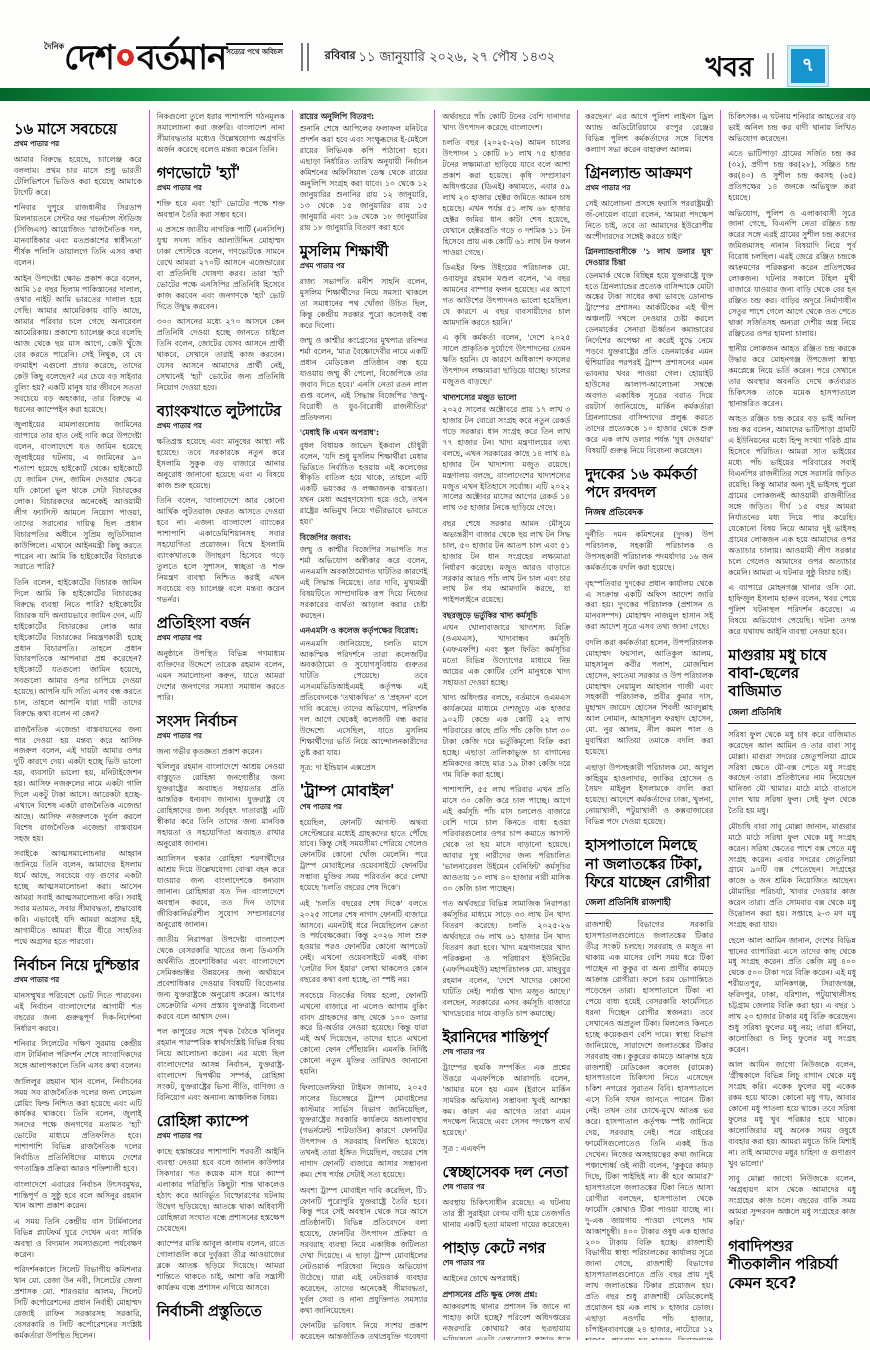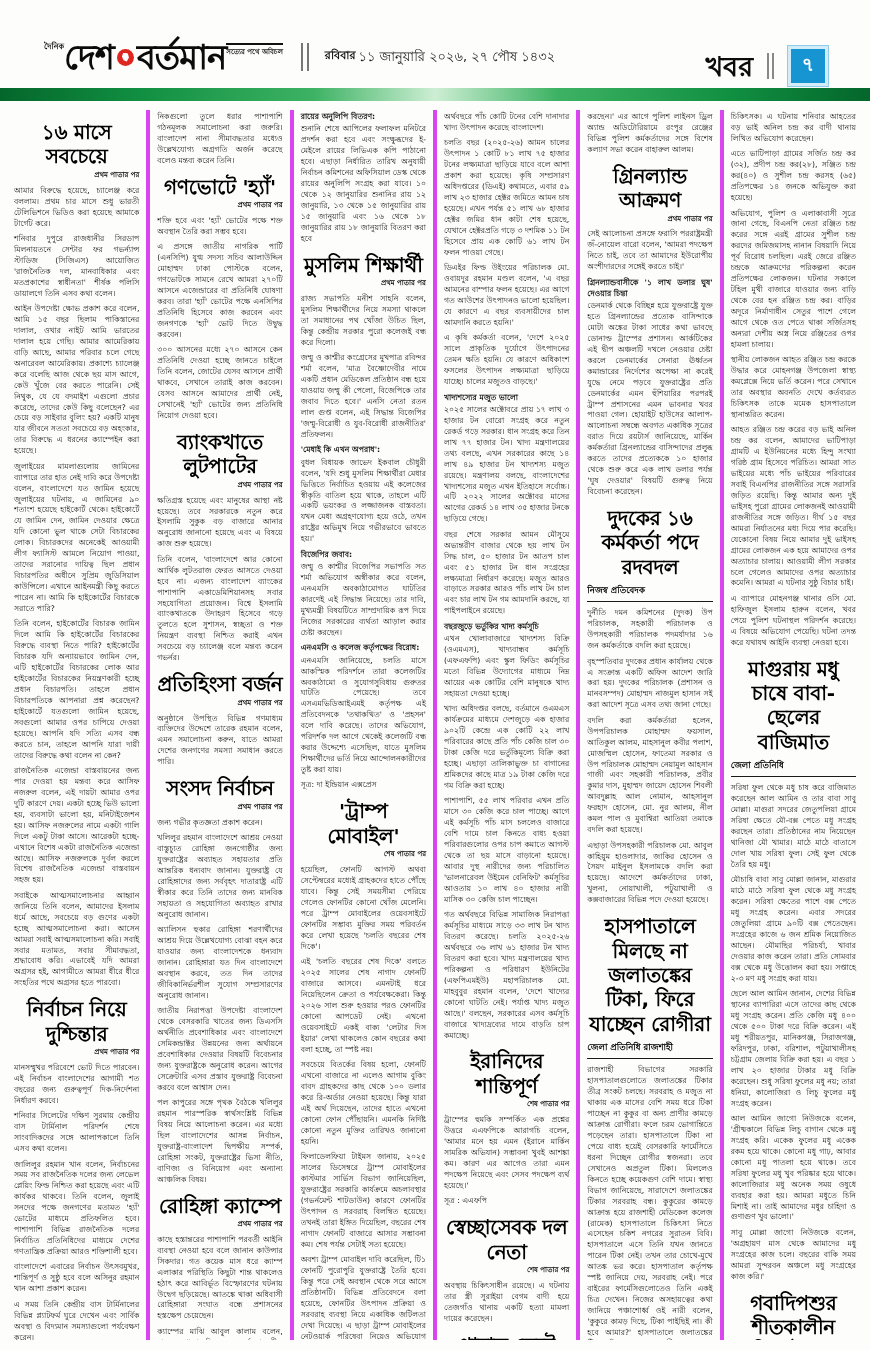--- a/index.html
+++ b/index.html
@@ -19,26 +19,26 @@
   .dateblock .dt{font-size:13px;color:#222}
   .section-wrap{position:absolute;top:46px;right:42px;display:flex;align-items:center;gap:14px}
   .section-label{font-size:27px;font-weight:800;color:#0b0b0b;line-height:1}
   .dbar2{width:7px;height:26px;border-left:2px solid #888;border-right:2px solid #888}
   .pagebox{width:40px;height:40px;background:#1794d2;border:3px solid #d2ecf8;outline:1px solid #90cbe9;color:#fff;font-size:19px;font-weight:700;display:flex;align-items:center;justify-content:center}
   
   .greenbar{position:absolute;top:88px;left:0;width:870px;height:13px;
     background:linear-gradient(90deg,#04662b 0%,#118f41 16%,#3db264 36%,#cdeed3 50%,#3db264 64%,#118f41 84%,#04662b 100%)}
   
   .columns{position:absolute;top:110px;left:13px;right:13px;height:1230px;display:flex;overflow:hidden}
-  .col{flex:1 1 0;min-width:0;padding:2px 7px 0;border-right:4px solid #d946ef;overflow:hidden;
+  .col{flex:1 1 0;min-width:0;padding:2px 7px 0;border-right:1px solid #d946ef;overflow:hidden;
        font-size:7.7px;line-height:1.42;text-align:justify;color:#141414}
   .col:first-child{padding-left:1px}
   .col:last-child{border-right:none;padding-right:1px}
-  .blk-h{font-size:20px;line-height:1.22;font-weight:800;text-align:center;margin:8px 0 2px;color:#000;letter-spacing:-.3px}
-  .blk-c{font-size:7px;font-weight:700;text-align:right;margin:0 0 5px;color:#111}
+  .blk-h{font-size:15px;line-height:1.22;font-weight:800;text-align:left;margin:8px 0 2px;color:#000;letter-spacing:-.3px}
+  .blk-c{font-size:7px;font-weight:700;text-align:left;margin:0 0 5px;color:#111}
   .blk-b{font-size:8.6px;font-weight:700;text-align:left;border-bottom:1.5px solid #1a1a1a;padding:2px 0 5px;margin:3px 0 6px;color:#000}
   .blk-p{margin:0 0 4.5px}
   .blk-s{font-weight:700;margin:0 0 1.5px}
 </style>
 </head>
 <body>
 
 <header class="masthead">
   <div class="logo">
     <span class="daily">দৈনিক</span>

